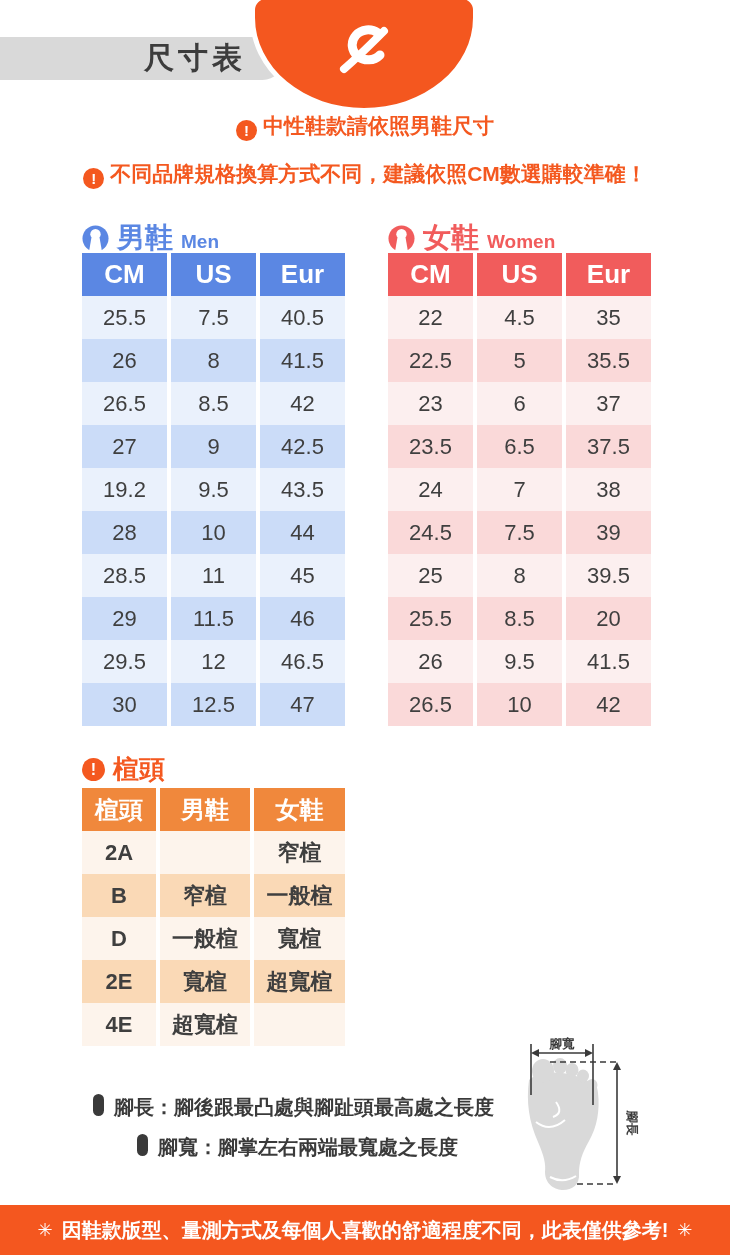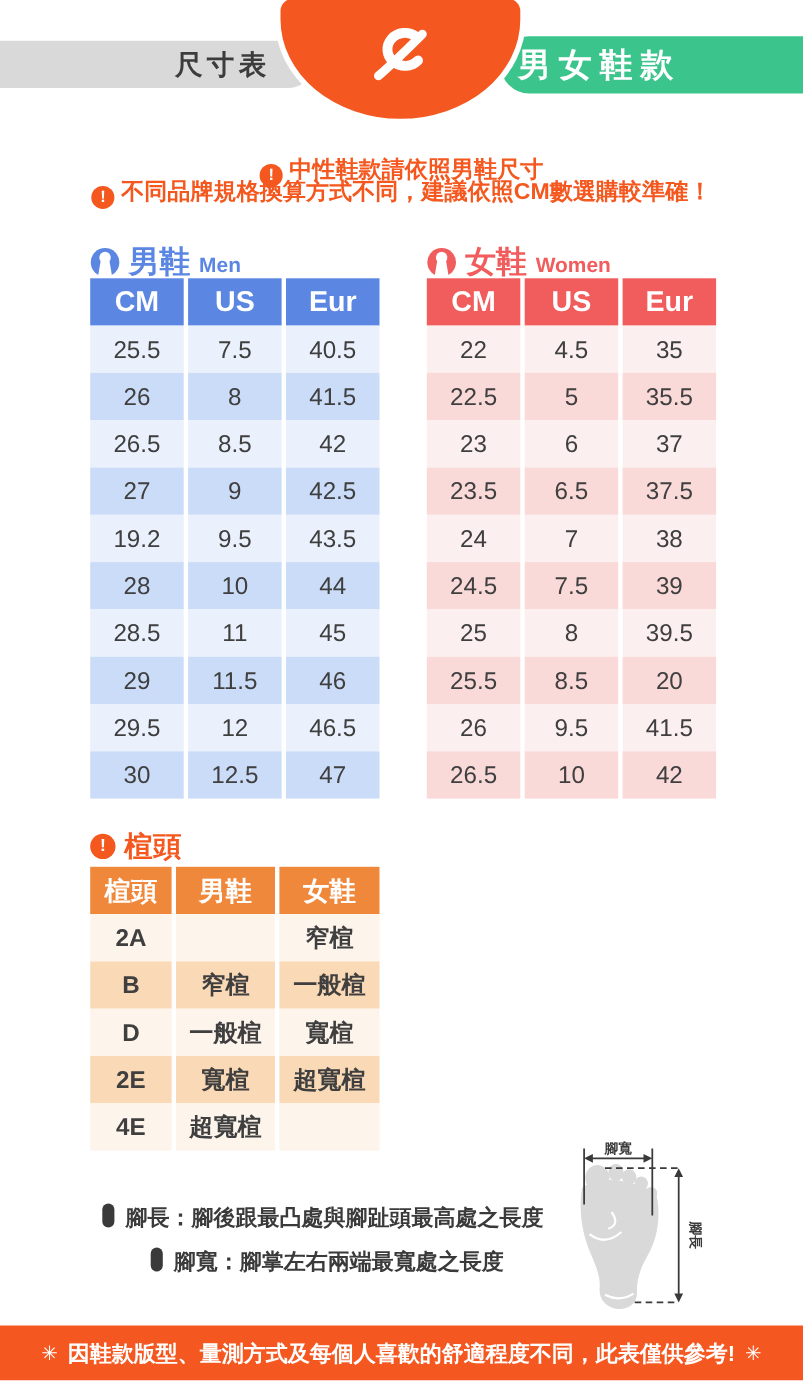--- a/index.html
+++ b/index.html
@@ -3,37 +3,37 @@
 <meta charset="utf-8">
 <style>
   html,body{margin:0;padding:0;}
   .page{position:relative;width:730px;height:1255px;background:#ffffff;overflow:hidden;
         font-family:"Liberation Sans","DejaVu Sans",sans-serif;color:#3a3a3a;}
 
   
   .pill-left{position:absolute;left:0;top:37px;width:284px;height:43px;background:#d9d9d9;
              border-radius:0 22px 22px 0;display:flex;align-items:center;justify-content:flex-end;
              padding-right:38px;box-sizing:border-box;z-index:1;}
-  .pill-left span{font-size:25px;font-weight:bold;color:#3c3c3c;letter-spacing:4px;}
+  .pill-left span{font-size:30px;font-weight:bold;color:#3c3c3c;letter-spacing:4px;}
   .pill-right{position:absolute;left:455px;top:33px;width:275px;height:52px;background:#3cc48d;
               border-radius:26px 0 0 26px;display:flex;align-items:center;padding-left:16px;
               box-sizing:border-box;z-index:1;}
   .pill-right span{font-size:30px;font-weight:bold;color:#ffffff;letter-spacing:7px;}
   .badge{position:absolute;left:250px;top:-6px;width:228px;height:119px;background:#f4571f;
          border:5px solid #ffffff;box-sizing:border-box;z-index:2;
          border-radius:16px 16px 50% 50% / 16px 16px 80% 80%;
          display:flex;align-items:center;justify-content:center;}
   .logo{display:flex;align-items:center;margin-top:-8px;}
   .logo .word{font-size:46px;font-weight:bold;font-style:italic;color:#ffffff;
               letter-spacing:-2px;line-height:1;margin-left:4px;}
 
   
   .notice{position:absolute;left:0;width:730px;text-align:center;font-size:21px;font-weight:bold;
           color:#f4581f;}
-  .n1{top:140px;} .n2{top:160px;}
+  .n1{top:112px;} .n2{top:160px;}
   .excl{display:inline-flex;align-items:center;justify-content:center;width:21px;height:21px;
         border-radius:50%;background:#f4581f;color:#ffffff;font-size:15px;font-weight:bold;
         margin-right:6px;vertical-align:-3px;}
 
   
   .sec-title{position:absolute;display:flex;align-items:center;}
   .sec-title .t{font-size:28px;font-weight:bold;margin-left:8px;}
   .sec-title .s{font-size:19px;font-weight:bold;margin-left:8px;margin-top:8px;}
   .men-c{color:#5b87e3;} .women-c{color:#f15c5c;}
   .wsec{position:absolute;display:flex;align-items:center;}
@@ -71,23 +71,20 @@
   .footer span{color:#ffffff;font-size:20px;font-weight:bold;}
   .footer .ast{margin:0 9px;font-size:18px;}
 </style>
 </head>
 <body>
 
 <div class="page">
 
   <div class="pill-left">
     <span>尺寸表</span>
-  </div>
-  <div class="pill-right">
-    <span>男女鞋款</span>
   </div>
   <div class="badge">
     <div class="logo">
       <svg width="52" height="50" viewBox="0 0 52 50">
         <path d="M40 8 A16 15 0 1 0 42 30" fill="none" stroke="#ffffff" stroke-width="9" stroke-linecap="round"></path>
         <path d="M46 6 C34 18 20 32 6 44" fill="none" stroke="#ffffff" stroke-width="8" stroke-linecap="round"></path>
       </svg>
     </div>
   </div>
 

